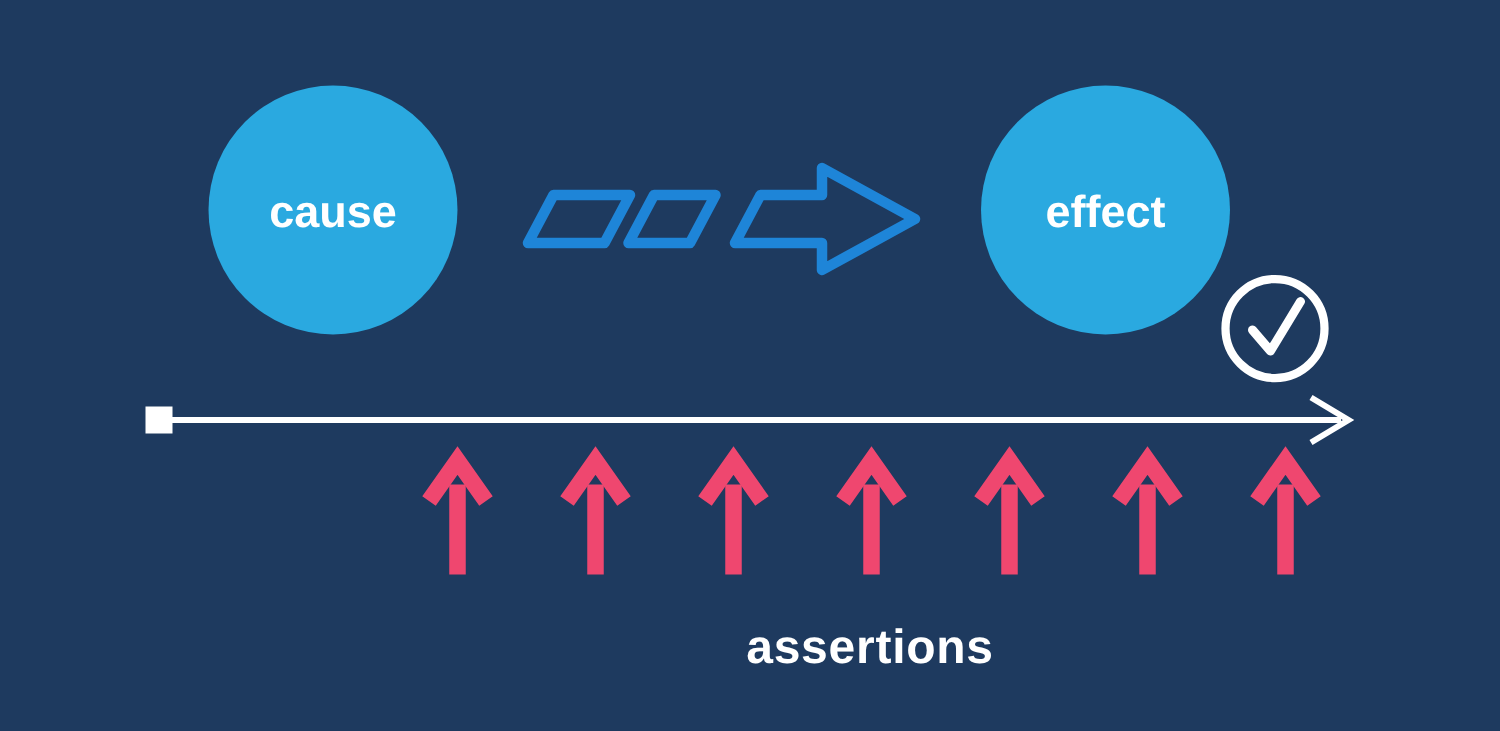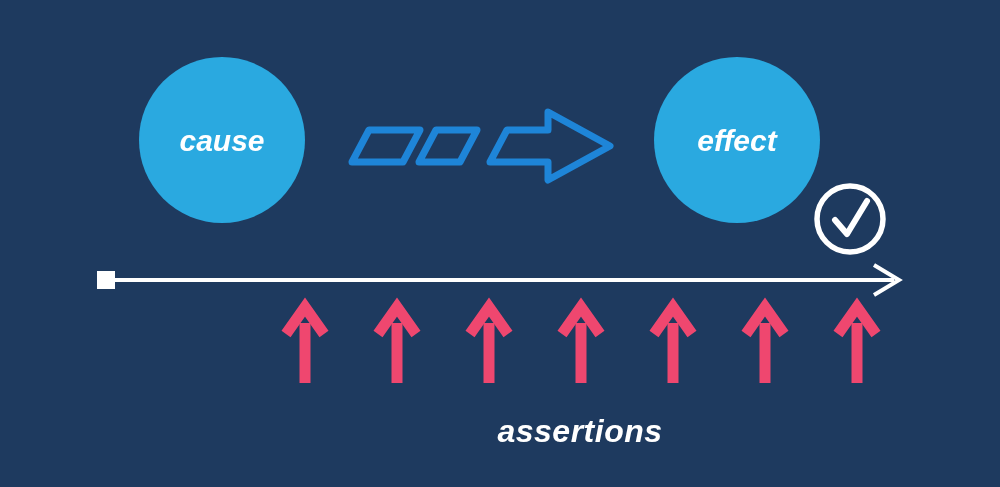--- a/index.html
+++ b/index.html
@@ -9,21 +9,20 @@
     width: 1000px;
     height: 487px;
     overflow: hidden;
     font-family: "Liberation Sans", sans-serif;
   }
   .stage {
     position: relative;
     width: 1000px;
     height: 487px;
     background: var(--background, #1e3a5f);
-    font-style: italic;
   }
   svg { display: block; }
 
   .node {
     fill: var(--node_fill, #2aa9e0);
     stroke: none;
   }
   .node-label {
     fill: var(--node_text, #ffffff);
     font-family: "Liberation Sans", sans-serif;

